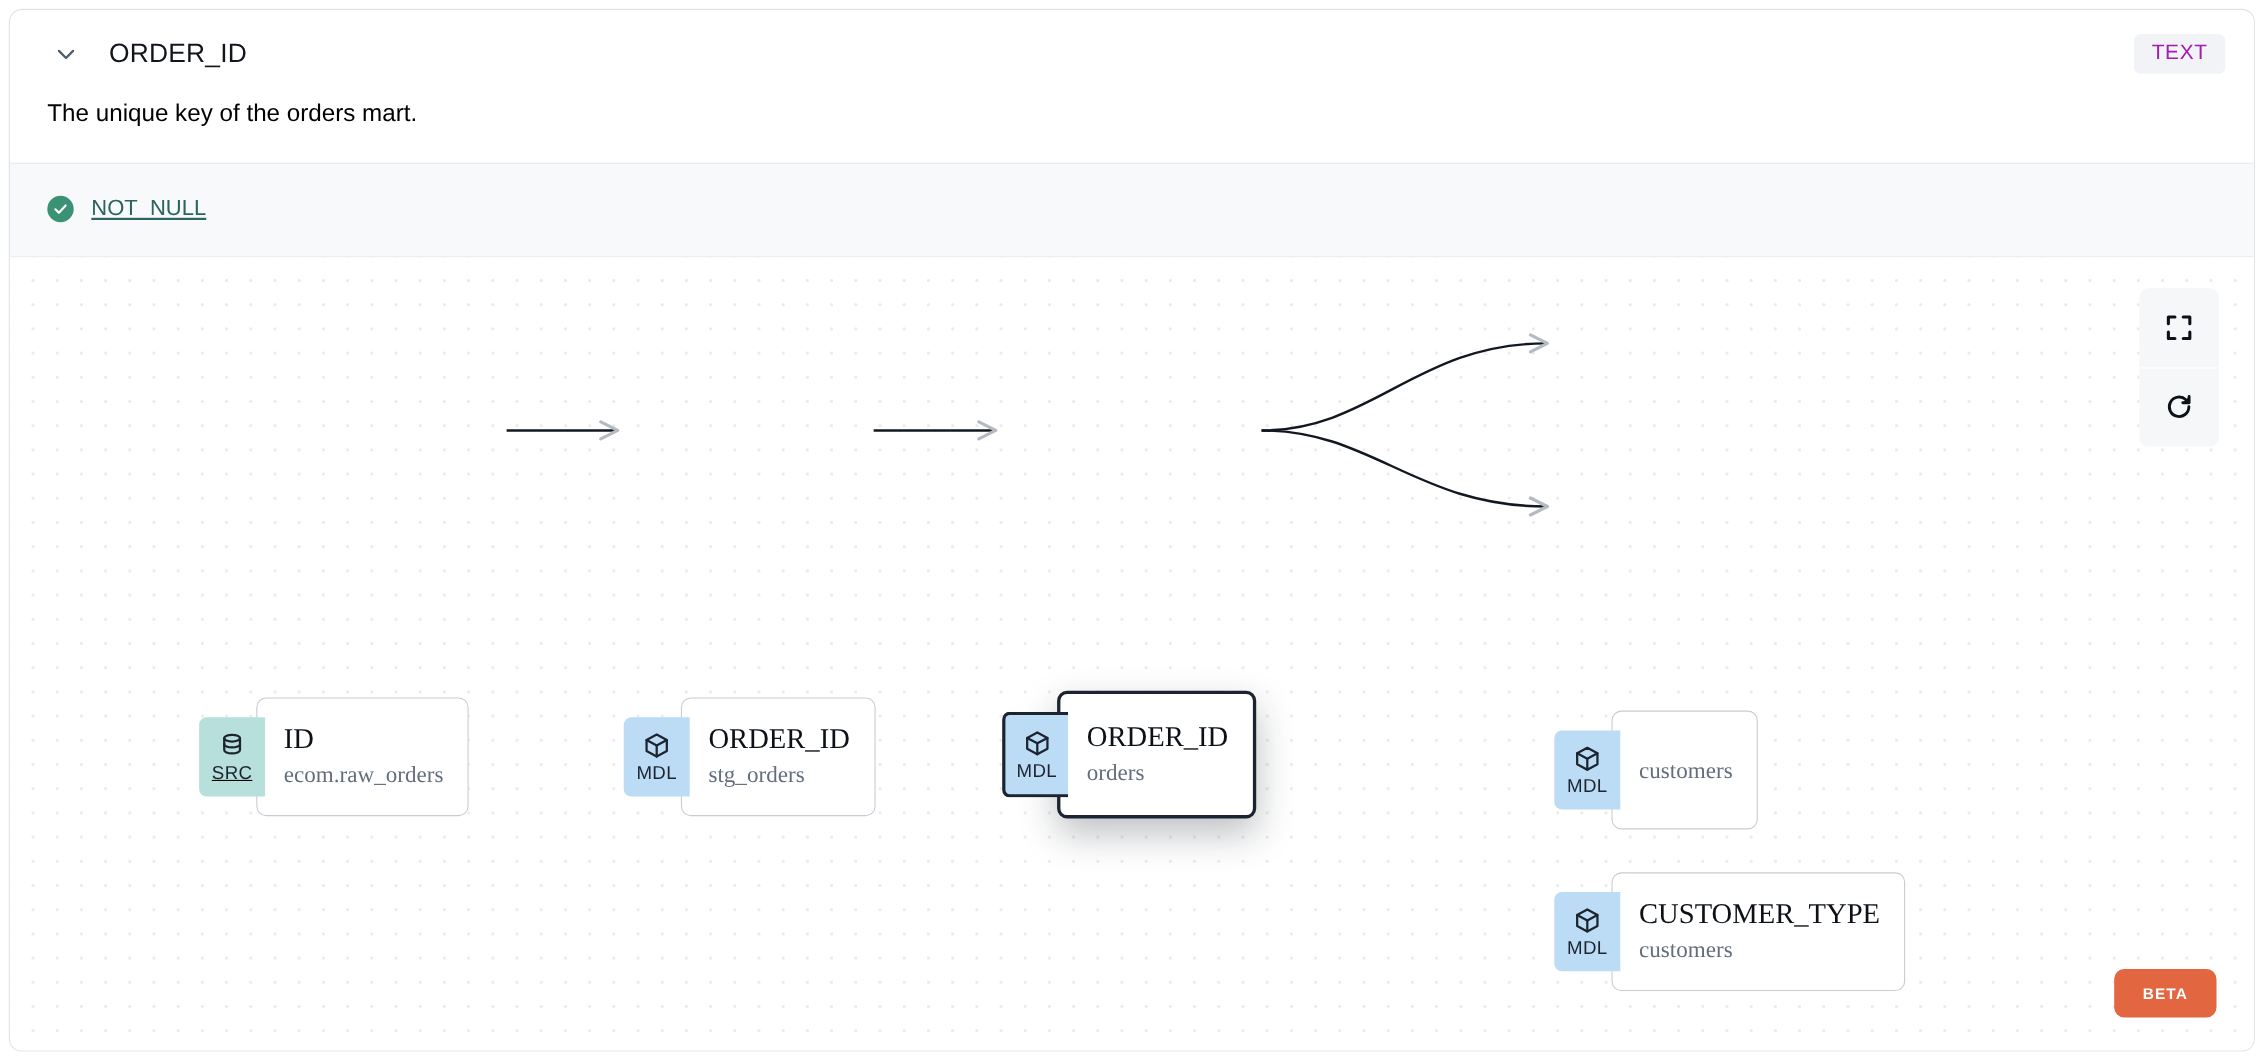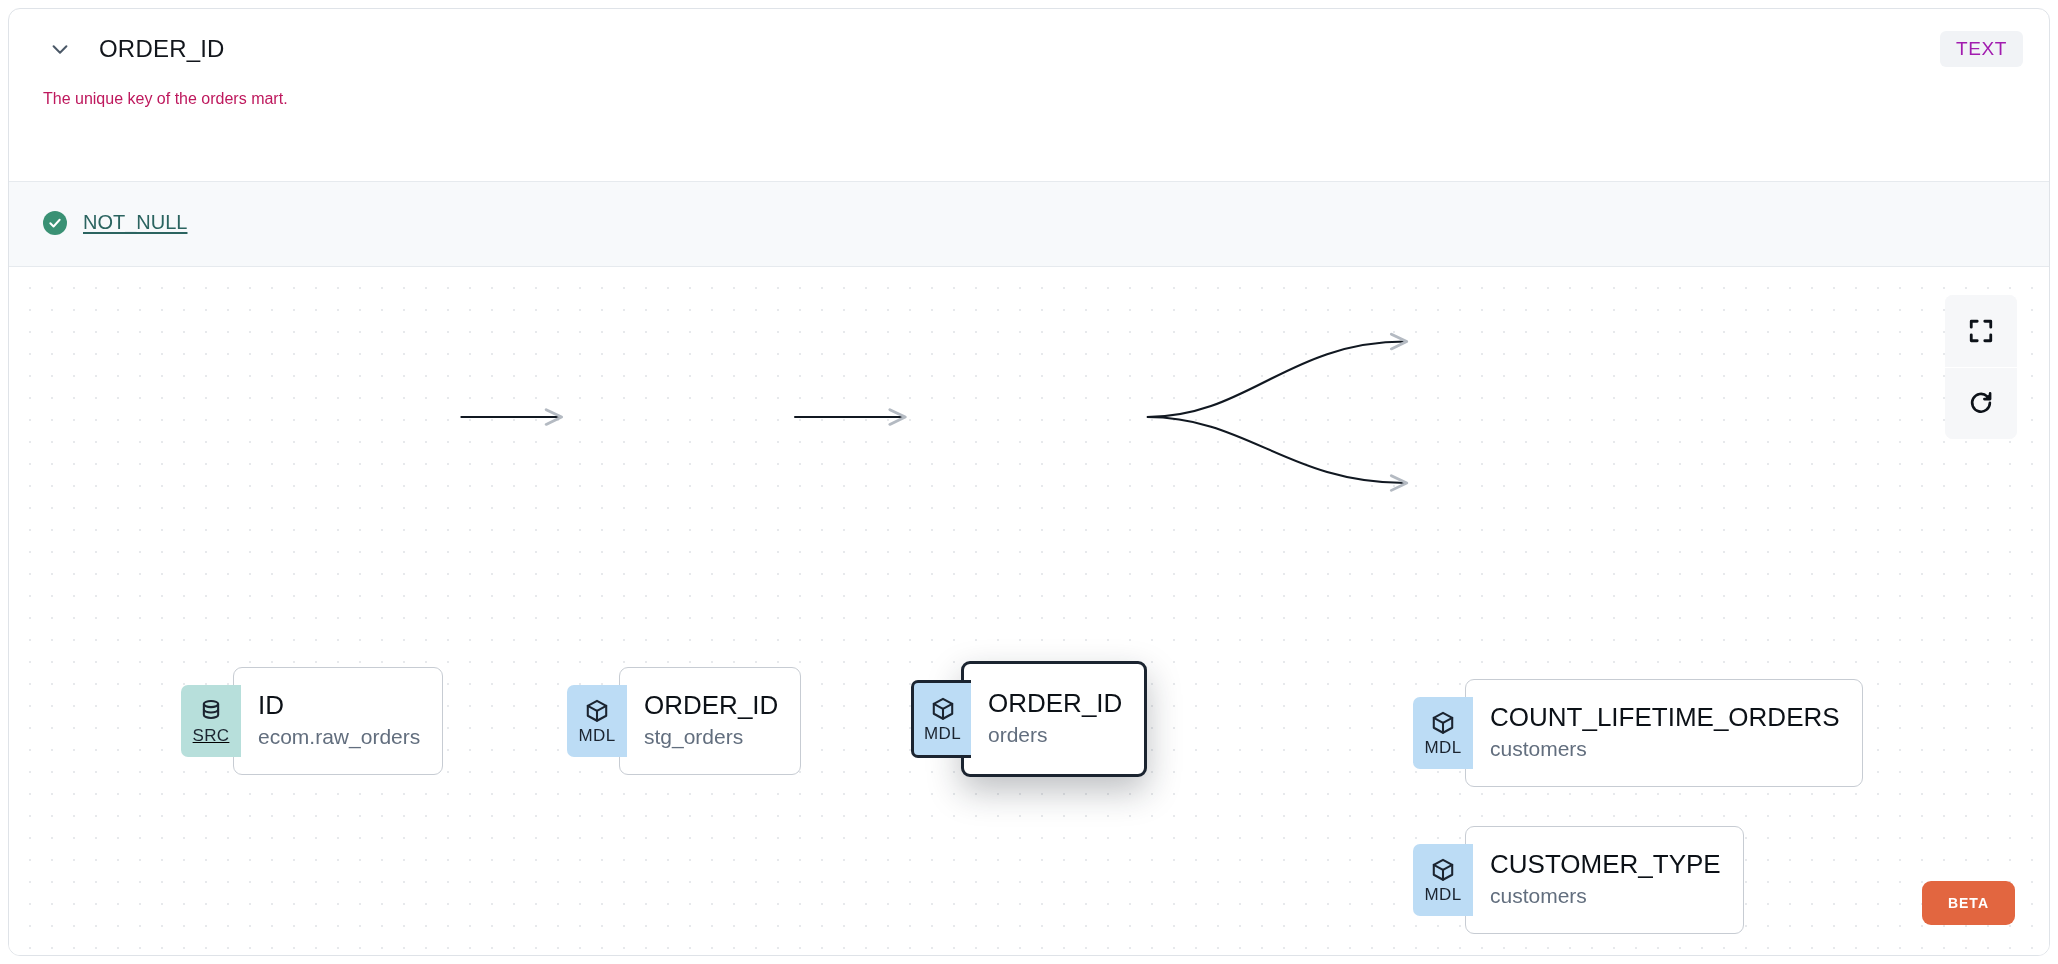--- a/index.html
+++ b/index.html
@@ -65,33 +65,32 @@
     letter-spacing: 0.6px;
     padding: 7px 16px;
     border-radius: 6px;
     white-space: nowrap;
   }
 
   
   .description {
     flex: 0 0 auto;
     padding: 0 34px 30px 34px;
-    font-size: 16px;
-    color: #be185d;
+    font-size: 22px;
+    color: #000000;
     line-height: 1.3;
   }
 
   
   .tests {
     flex: 0 0 auto;
     background: #f7f9fb;
     border-top: 1px solid #e6eaee;
     border-bottom: 1px solid #e6eaee;
     padding: 19px 34px 21px 34px;
-    margin-top: 41px;
   }
 
   .test-row {
     display: flex;
     align-items: center;
     height: 44px;
     gap: 16px;
   }
 
   .check-icon {
@@ -174,20 +173,21 @@
     border: 1px solid #c7ccd3;
     border-radius: 9px;
     padding: 14px 22px 16px 24px;
     margin-left: -8px;
     display: flex;
     flex-direction: column;
     justify-content: center;
     min-height: 108px;
     position: relative;
     z-index: 0;
+    font-family: Liberation Serif, serif;
   }
 
   .node-name {
     font-size: 26px;
     color: #0c1117;
     line-height: 1.2;
     white-space: nowrap;
   }
 
   .node-sub {
@@ -351,21 +351,20 @@
     <div class="node" style="left:1404px; top:412px;">
       <div class="node-badge mdl">
         <svg width="26" height="26" viewBox="0 0 24 24" fill="none" stroke="#1b2430" stroke-width="1.9" stroke-linecap="round" stroke-linejoin="round">
           <path d="M12 2.6 L20.5 7.2 L20.5 16.4 L12 21 L3.5 16.4 L3.5 7.2 Z"></path>
           <path d="M3.5 7.2 L12 11.8 L20.5 7.2"></path>
           <path d="M12 11.8 L12 21"></path>
         </svg>
         <span class="badge-label">MDL</span>
       </div>
       <div class="node-body">
-        <div class="node-name">COUNT_LIFETIME_ORDERS</div>
         <div class="node-sub">customers</div>
       </div>
     </div>
 
     <div class="node" style="left:1404px; top:559px;">
       <div class="node-badge mdl">
         <svg width="26" height="26" viewBox="0 0 24 24" fill="none" stroke="#1b2430" stroke-width="1.9" stroke-linecap="round" stroke-linejoin="round">
           <path d="M12 2.6 L20.5 7.2 L20.5 16.4 L12 21 L3.5 16.4 L3.5 7.2 Z"></path>
           <path d="M3.5 7.2 L12 11.8 L20.5 7.2"></path>
           <path d="M12 11.8 L12 21"></path>

